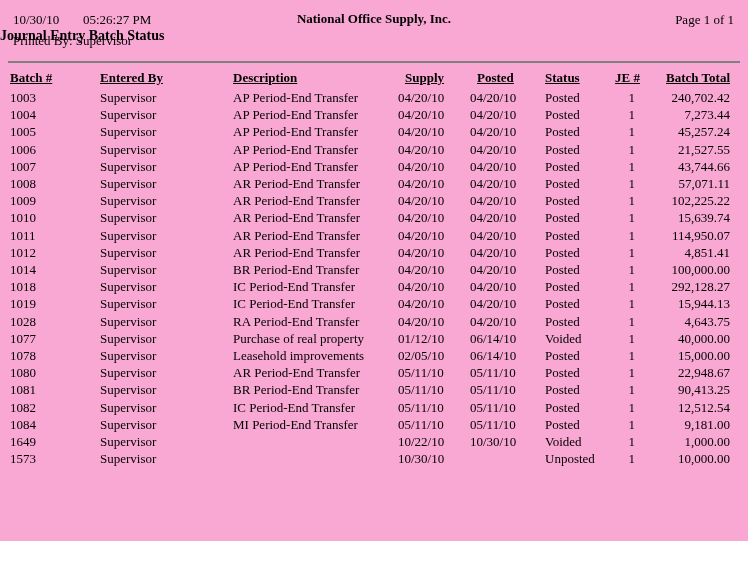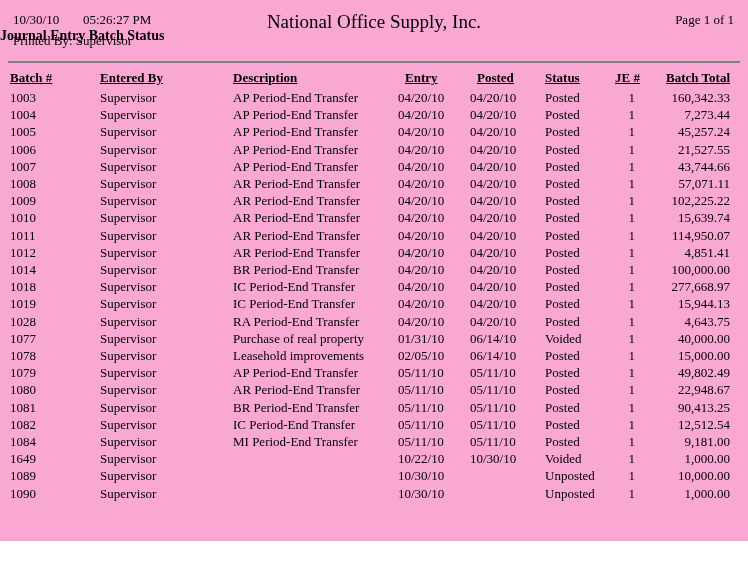--- a/index.html
+++ b/index.html
@@ -17,22 +17,22 @@
     overflow: hidden;
   }
   .hdr-text { position: absolute; font-size: 13px; white-space: nowrap; }
   .hdr-date    { left: 13px; top: 12px; }
   .hdr-time    { left: 83px; top: 12px; }
   .hdr-printed { left: 13px; top: 33px; }
   .hdr-page    { right: 14px; top: 12px; }
   .hdr-company {
     left: 0; right: 0; top: 11px;
     text-align: center;
-    font-weight: normal;
-    font-size: 19px;
+    font-weight: bold;
+    font-size: 13px;
   }
   .hdr-title {
     left: 0; right: 0; top: 28px;
     font-weight: bold;
     font-size: 14px;
   }
   .rule {
     position: absolute;
     left: 8px;
     top: 61px;
@@ -106,37 +106,37 @@
       <col class="c4">
         <col class="c5">
         <col class="c6">
         <col class="c7">
     </colgroup>
     <thead>
       <tr>
           <th>Batch #</th>
           <th>Entered By</th>
           <th>Description</th>
-          <th>Entry</th>
+          <th>Supply</th>
           <th>Posted</th>
           <th>Status</th>
           <th>JE #</th>
           <th>Batch Total</th>
         </tr>
     </thead>
     <tbody>
         <tr>
           <td>1003</td>
           <td>Supervisor</td>
           <td>AP Period-End Transfer</td>
           <td>04/20/10</td>
           <td>04/20/10</td>
           <td>Posted</td>
           <td>1</td>
-          <td>160,342.33</td>
+          <td>240,702.42</td>
         </tr>
         <tr>
           <td>1004</td>
           <td>Supervisor</td>
           <td>AP Period-End Transfer</td>
           <td>04/20/10</td>
           <td>04/20/10</td>
           <td>Posted</td>
           <td>1</td>
           <td>7,273.44</td>
@@ -232,21 +232,21 @@
           <td>100,000.00</td>
         </tr>
         <tr>
           <td>1018</td>
           <td>Supervisor</td>
           <td>IC Period-End Transfer</td>
           <td>04/20/10</td>
           <td>04/20/10</td>
           <td>Posted</td>
           <td>1</td>
-          <td>277,668.97</td>
+          <td>292,128.27</td>
         </tr>
         <tr>
           <td>1019</td>
           <td>Supervisor</td>
           <td>IC Period-End Transfer</td>
           <td>04/20/10</td>
           <td>04/20/10</td>
           <td>Posted</td>
           <td>1</td>
           <td>15,944.13</td>
@@ -258,45 +258,35 @@
           <td>04/20/10</td>
           <td>04/20/10</td>
           <td>Posted</td>
           <td>1</td>
           <td>4,643.75</td>
         </tr>
         <tr>
           <td>1077</td>
           <td>Supervisor</td>
           <td>Purchase of real property</td>
-          <td>01/31/10</td>
+          <td>01/12/10</td>
           <td>06/14/10</td>
           <td>Voided</td>
           <td>1</td>
           <td>40,000.00</td>
         </tr>
         <tr>
           <td>1078</td>
           <td>Supervisor</td>
           <td>Leasehold improvements</td>
           <td>02/05/10</td>
           <td>06/14/10</td>
           <td>Posted</td>
           <td>1</td>
           <td>15,000.00</td>
-        </tr>
-        <tr>
-          <td>1079</td>
-          <td>Supervisor</td>
-          <td>AP Period-End Transfer</td>
-          <td>05/11/10</td>
-          <td>05/11/10</td>
-          <td>Posted</td>
-          <td>1</td>
-          <td>49,802.49</td>
         </tr>
         <tr>
           <td>1080</td>
           <td>Supervisor</td>
           <td>AR Period-End Transfer</td>
           <td>05/11/10</td>
           <td>05/11/10</td>
           <td>Posted</td>
           <td>1</td>
           <td>22,948.67</td>
@@ -335,35 +325,25 @@
           <td>1649</td>
           <td>Supervisor</td>
           <td></td>
           <td>10/22/10</td>
           <td>10/30/10</td>
           <td>Voided</td>
           <td>1</td>
           <td>1,000.00</td>
         </tr>
         <tr>
-          <td>1089</td>
+          <td>1573</td>
           <td>Supervisor</td>
           <td></td>
           <td>10/30/10</td>
           <td></td>
           <td>Unposted</td>
           <td>1</td>
           <td>10,000.00</td>
         </tr>
-        <tr>
-          <td>1090</td>
-          <td>Supervisor</td>
-          <td></td>
-          <td>10/30/10</td>
-          <td></td>
-          <td>Unposted</td>
-          <td>1</td>
-          <td>1,000.00</td>
-        </tr>
       </tbody>
   </table>
 
 </div>
 
 </body></html>

